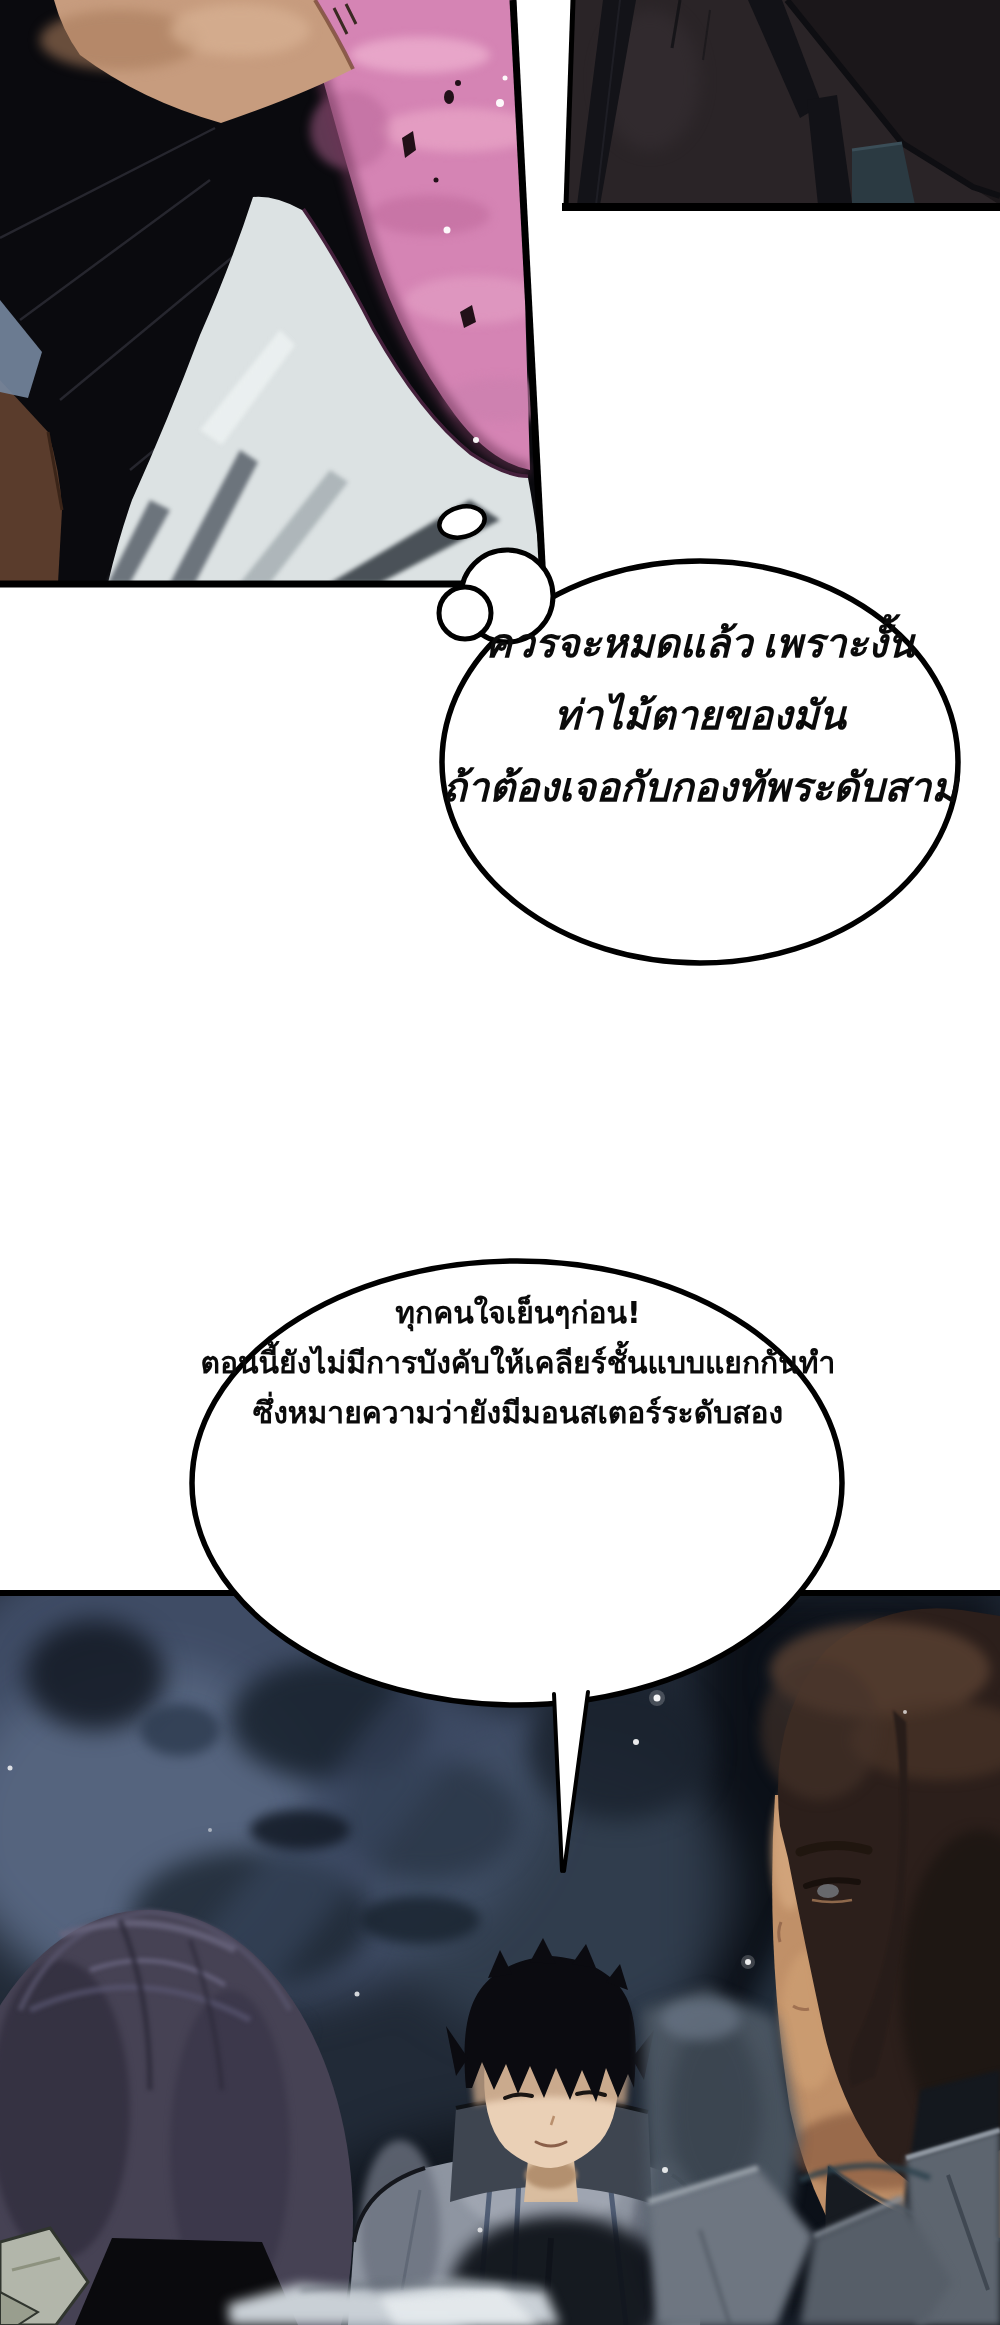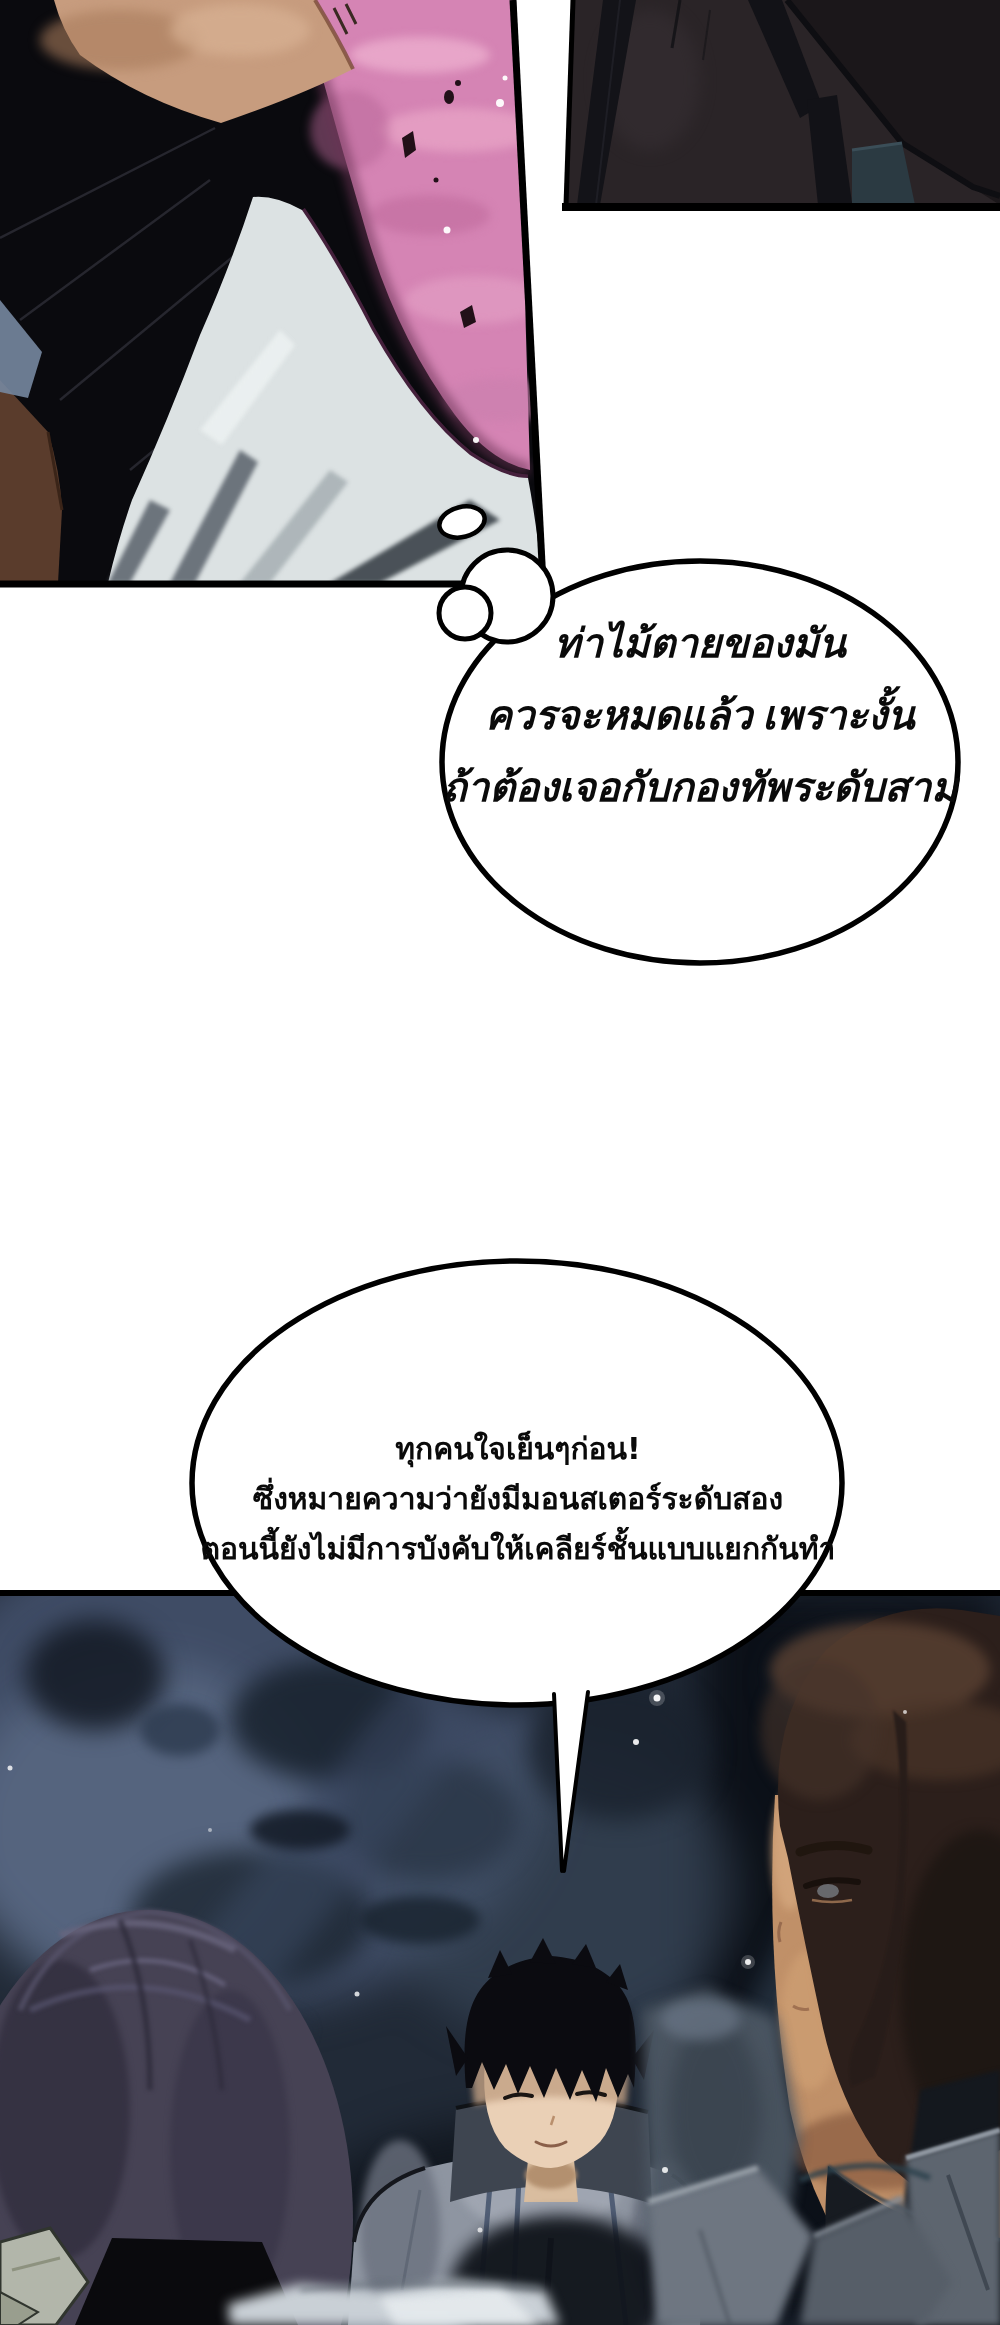--- a/index.html
+++ b/index.html
@@ -11,21 +11,21 @@
   
   #panel-top-left{left:0;top:0;width:548px;height:592px;overflow:hidden;}
   #panel-top-right{left:560px;top:0;width:440px;height:212px;overflow:hidden;}
   #panel-bottom{left:0;top:1590px;width:1000px;height:735px;overflow:hidden;background:#1f2733;}
   
   #bubble-layer{left:0;top:0;width:1000px;height:2325px;}
   
   .dialogue{position:absolute;text-align:center;color:#0a0a0a;}
   #bubble1-text{left:420px;top:608px;width:560px;line-height:72px;font-size:40px;
     font-family:"Liberation Serif","DejaVu Serif",serif;font-style:italic;font-weight:bold;}
-  #bubble2-text{left:185px;top:1424px;width:666px;line-height:50px;font-size:30px;
+  #bubble2-text{left:185px;top:1288px;width:666px;line-height:50px;font-size:30px;
     font-family:"DejaVu Sans","Liberation Sans",sans-serif;font-weight:bold;}
   .dialogue div{white-space:nowrap;}
 </style>
 </head>
 <body>
 
 <div id="page">
 
   <div id="panel-top-left" class="abs noevt">
     <svg width="548" height="592" viewBox="0 0 548 592">
@@ -269,24 +269,24 @@
     <circle cx="507" cy="596" r="46" fill="#ffffff" stroke="#000000" stroke-width="5"></circle>
     <circle cx="465" cy="613" r="26" fill="#ffffff" stroke="#000000" stroke-width="5"></circle>
     <ellipse cx="462" cy="522" rx="23" ry="15" fill="#ffffff" stroke="#000000" stroke-width="4.5" transform="rotate(-14 462 522)"></ellipse>
 
     <ellipse cx="517" cy="1483" rx="325" ry="222" fill="#ffffff" stroke="#000000" stroke-width="5.5"></ellipse>
     <polygon points="554,1692 588,1690 563,1873" fill="#ffffff"></polygon>
     <path d="M554,1694 L562,1871 M588,1692 L564,1871" stroke="#000000" stroke-width="4" stroke-linecap="round" fill="none"></path>
   </svg>
 
   <div id="bubble1-text" class="dialogue noevt">
+    <div>ควรจะหมดแล้ว เพราะงั้น</div>
     <div>ท่าไม้ตายของมัน</div>
-    <div>ควรจะหมดแล้ว เพราะงั้น</div>
     <div>ถ้าต้องเจอกับกองทัพระดับสาม</div>
   </div>
 
   <div id="bubble2-text" class="dialogue noevt">
     <div>ทุกคนใจเย็นๆก่อน!</div>
+    <div>ตอนนี้ยังไม่มีการบังคับให้เคลียร์ชั้นแบบแยกกันทำ</div>
     <div>ซึ่งหมายความว่ายังมีมอนสเตอร์ระดับสอง</div>
-    <div>ตอนนี้ยังไม่มีการบังคับให้เคลียร์ชั้นแบบแยกกันทำ</div>
   </div>
 
 </div>
 
 </body></html>

